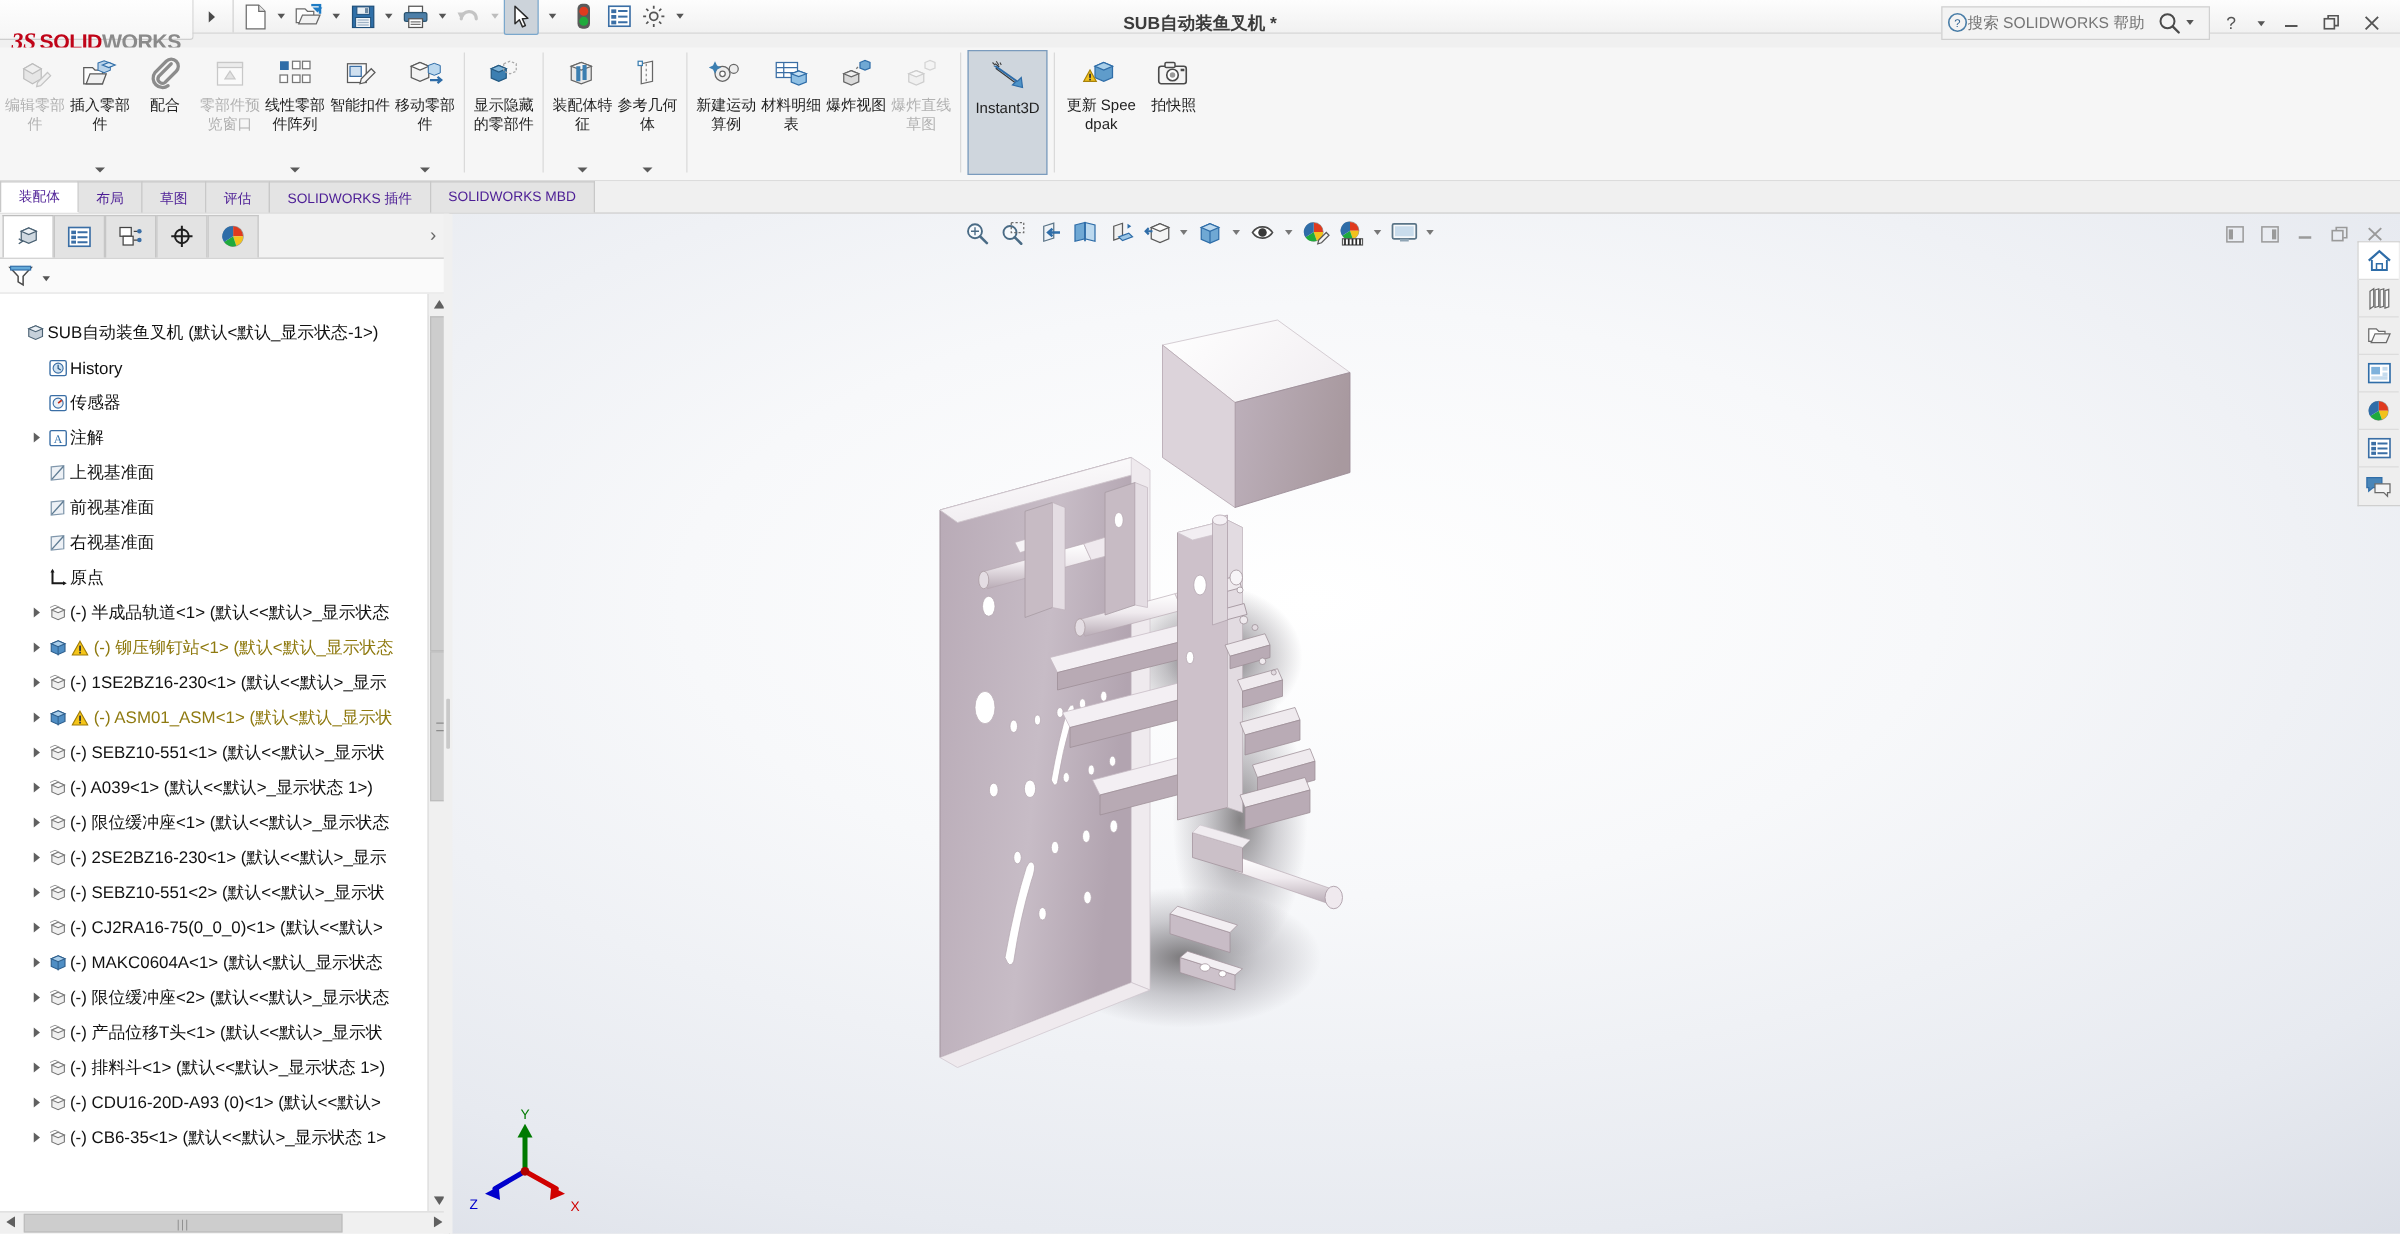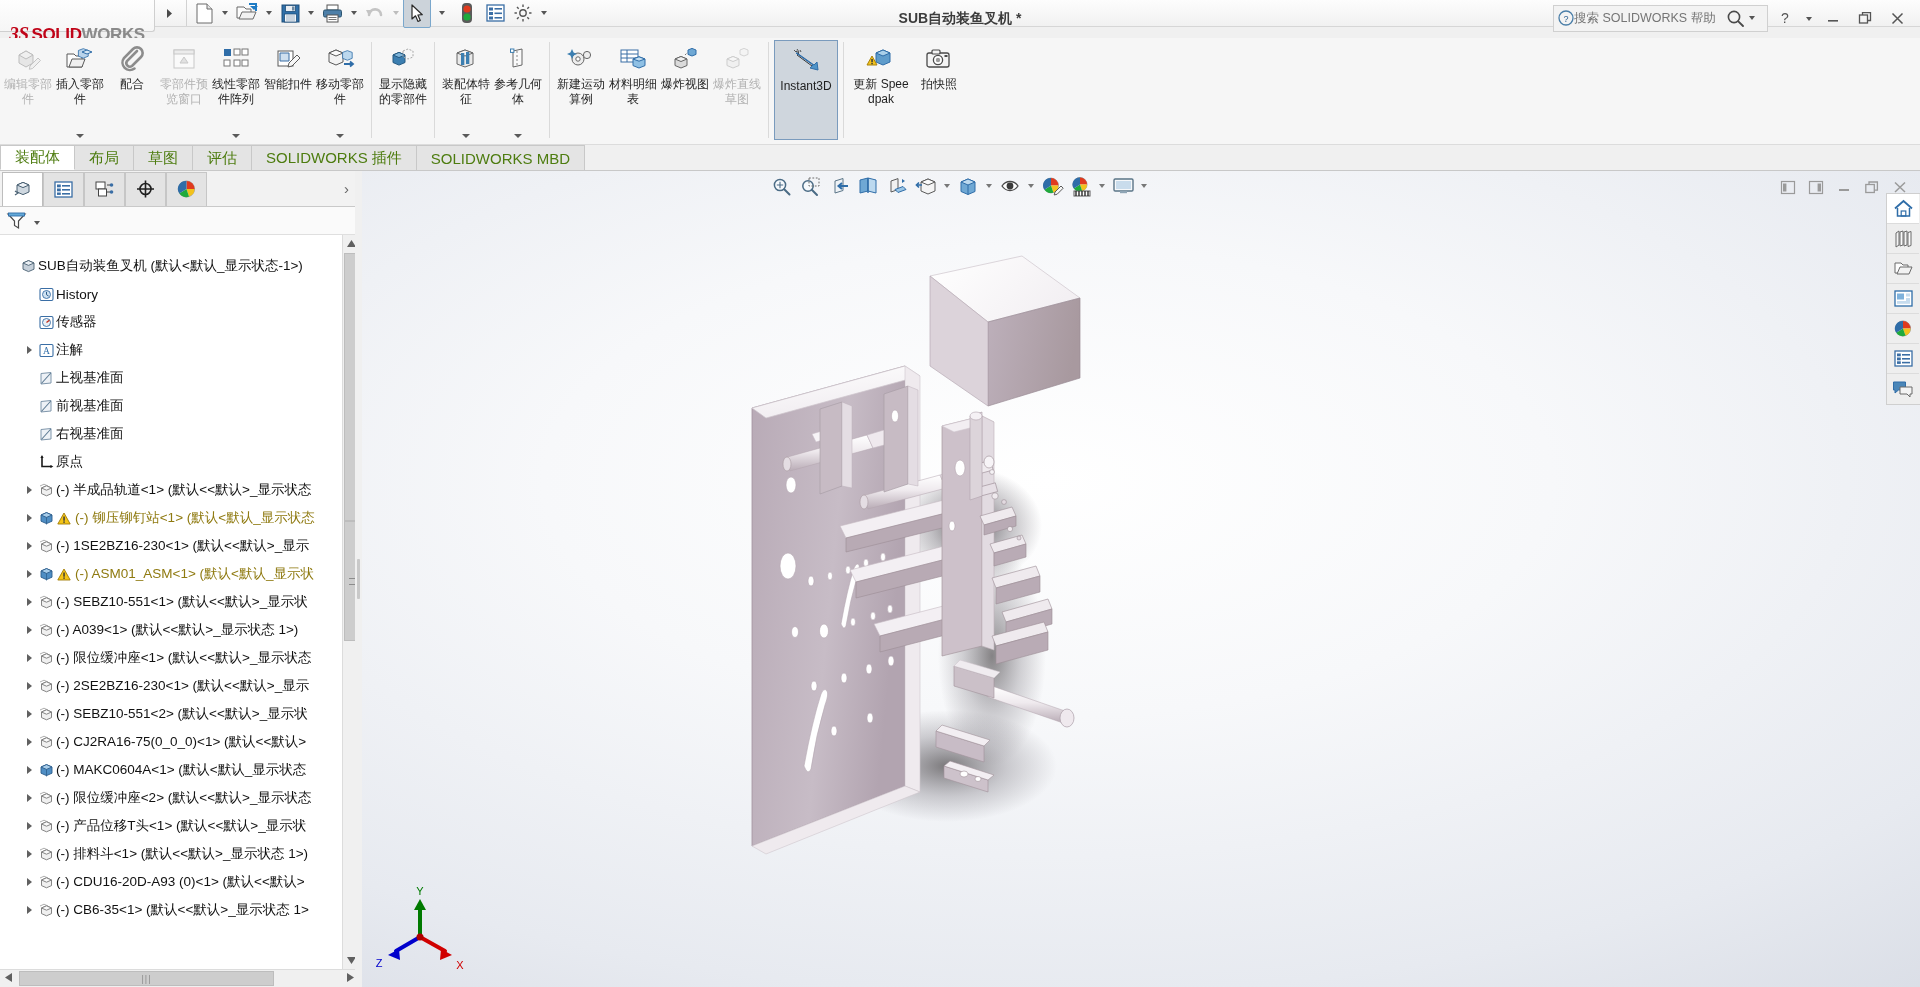--- a/index.html
+++ b/index.html
@@ -85,21 +85,21 @@
   .rsep{ width:1px; height:96px; background:#dadada; margin:4px 5px 0 5px; }
 
   
   .tabs{
     position:absolute; left:0; top:145px; width:1920px; height:26px;
     background:#f0f0f0; display:flex; align-items:flex-end;
     border-bottom:1px solid #c8c8c8;
   }
   .tab{
     height:25px; padding:0 14px; display:flex; align-items:center;
-    font-size:15px; color:#4d7c0f; background:#e4e4e4;
+    font-size:11px; color:#4c1d95; background:#e4e4e4;
     border:1px solid #c8c8c8; border-bottom:none; margin-right:-1px; cursor:default;
   }
   .tab.sel{ background:#ffffff; border-bottom:1px solid #ffffff; position:relative; z-index:3;}
 
   
   .leftpanel{
     position:absolute; left:0; top:171px; width:360px; height:816px;
     background:#ffffff; border-right:1px solid #c6c6c6;
     display:flex; flex-direction:column;
   }

